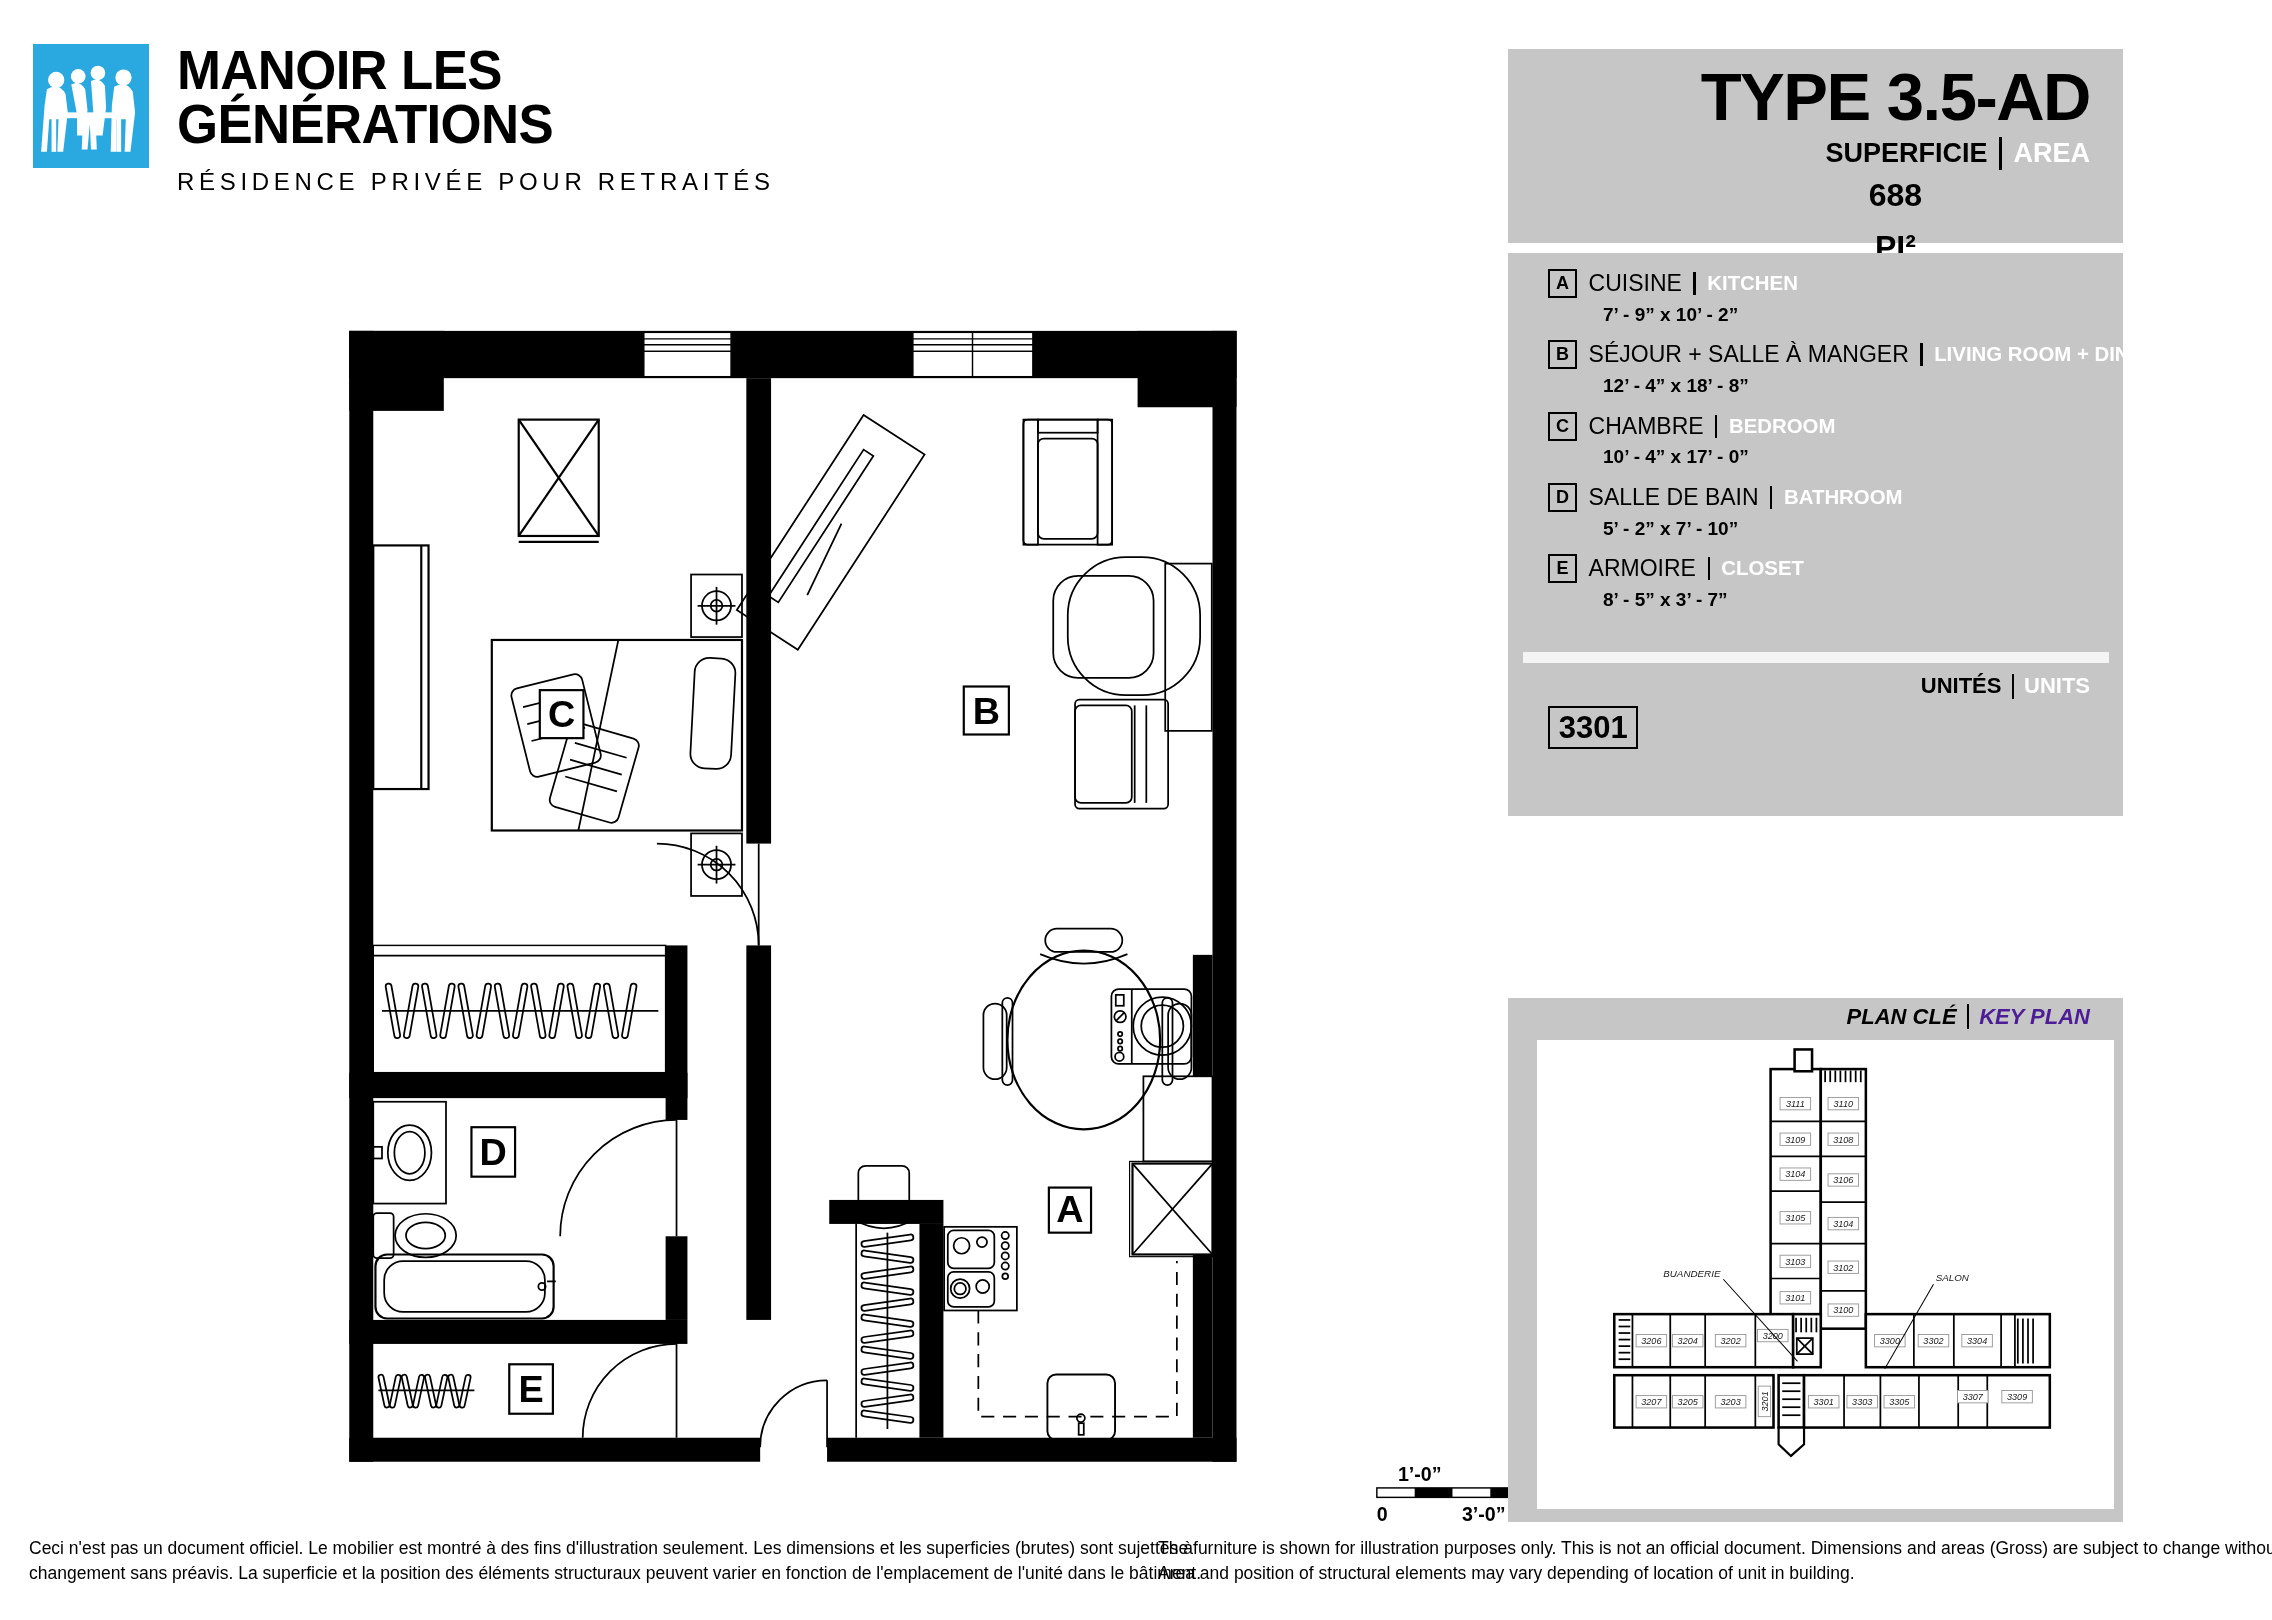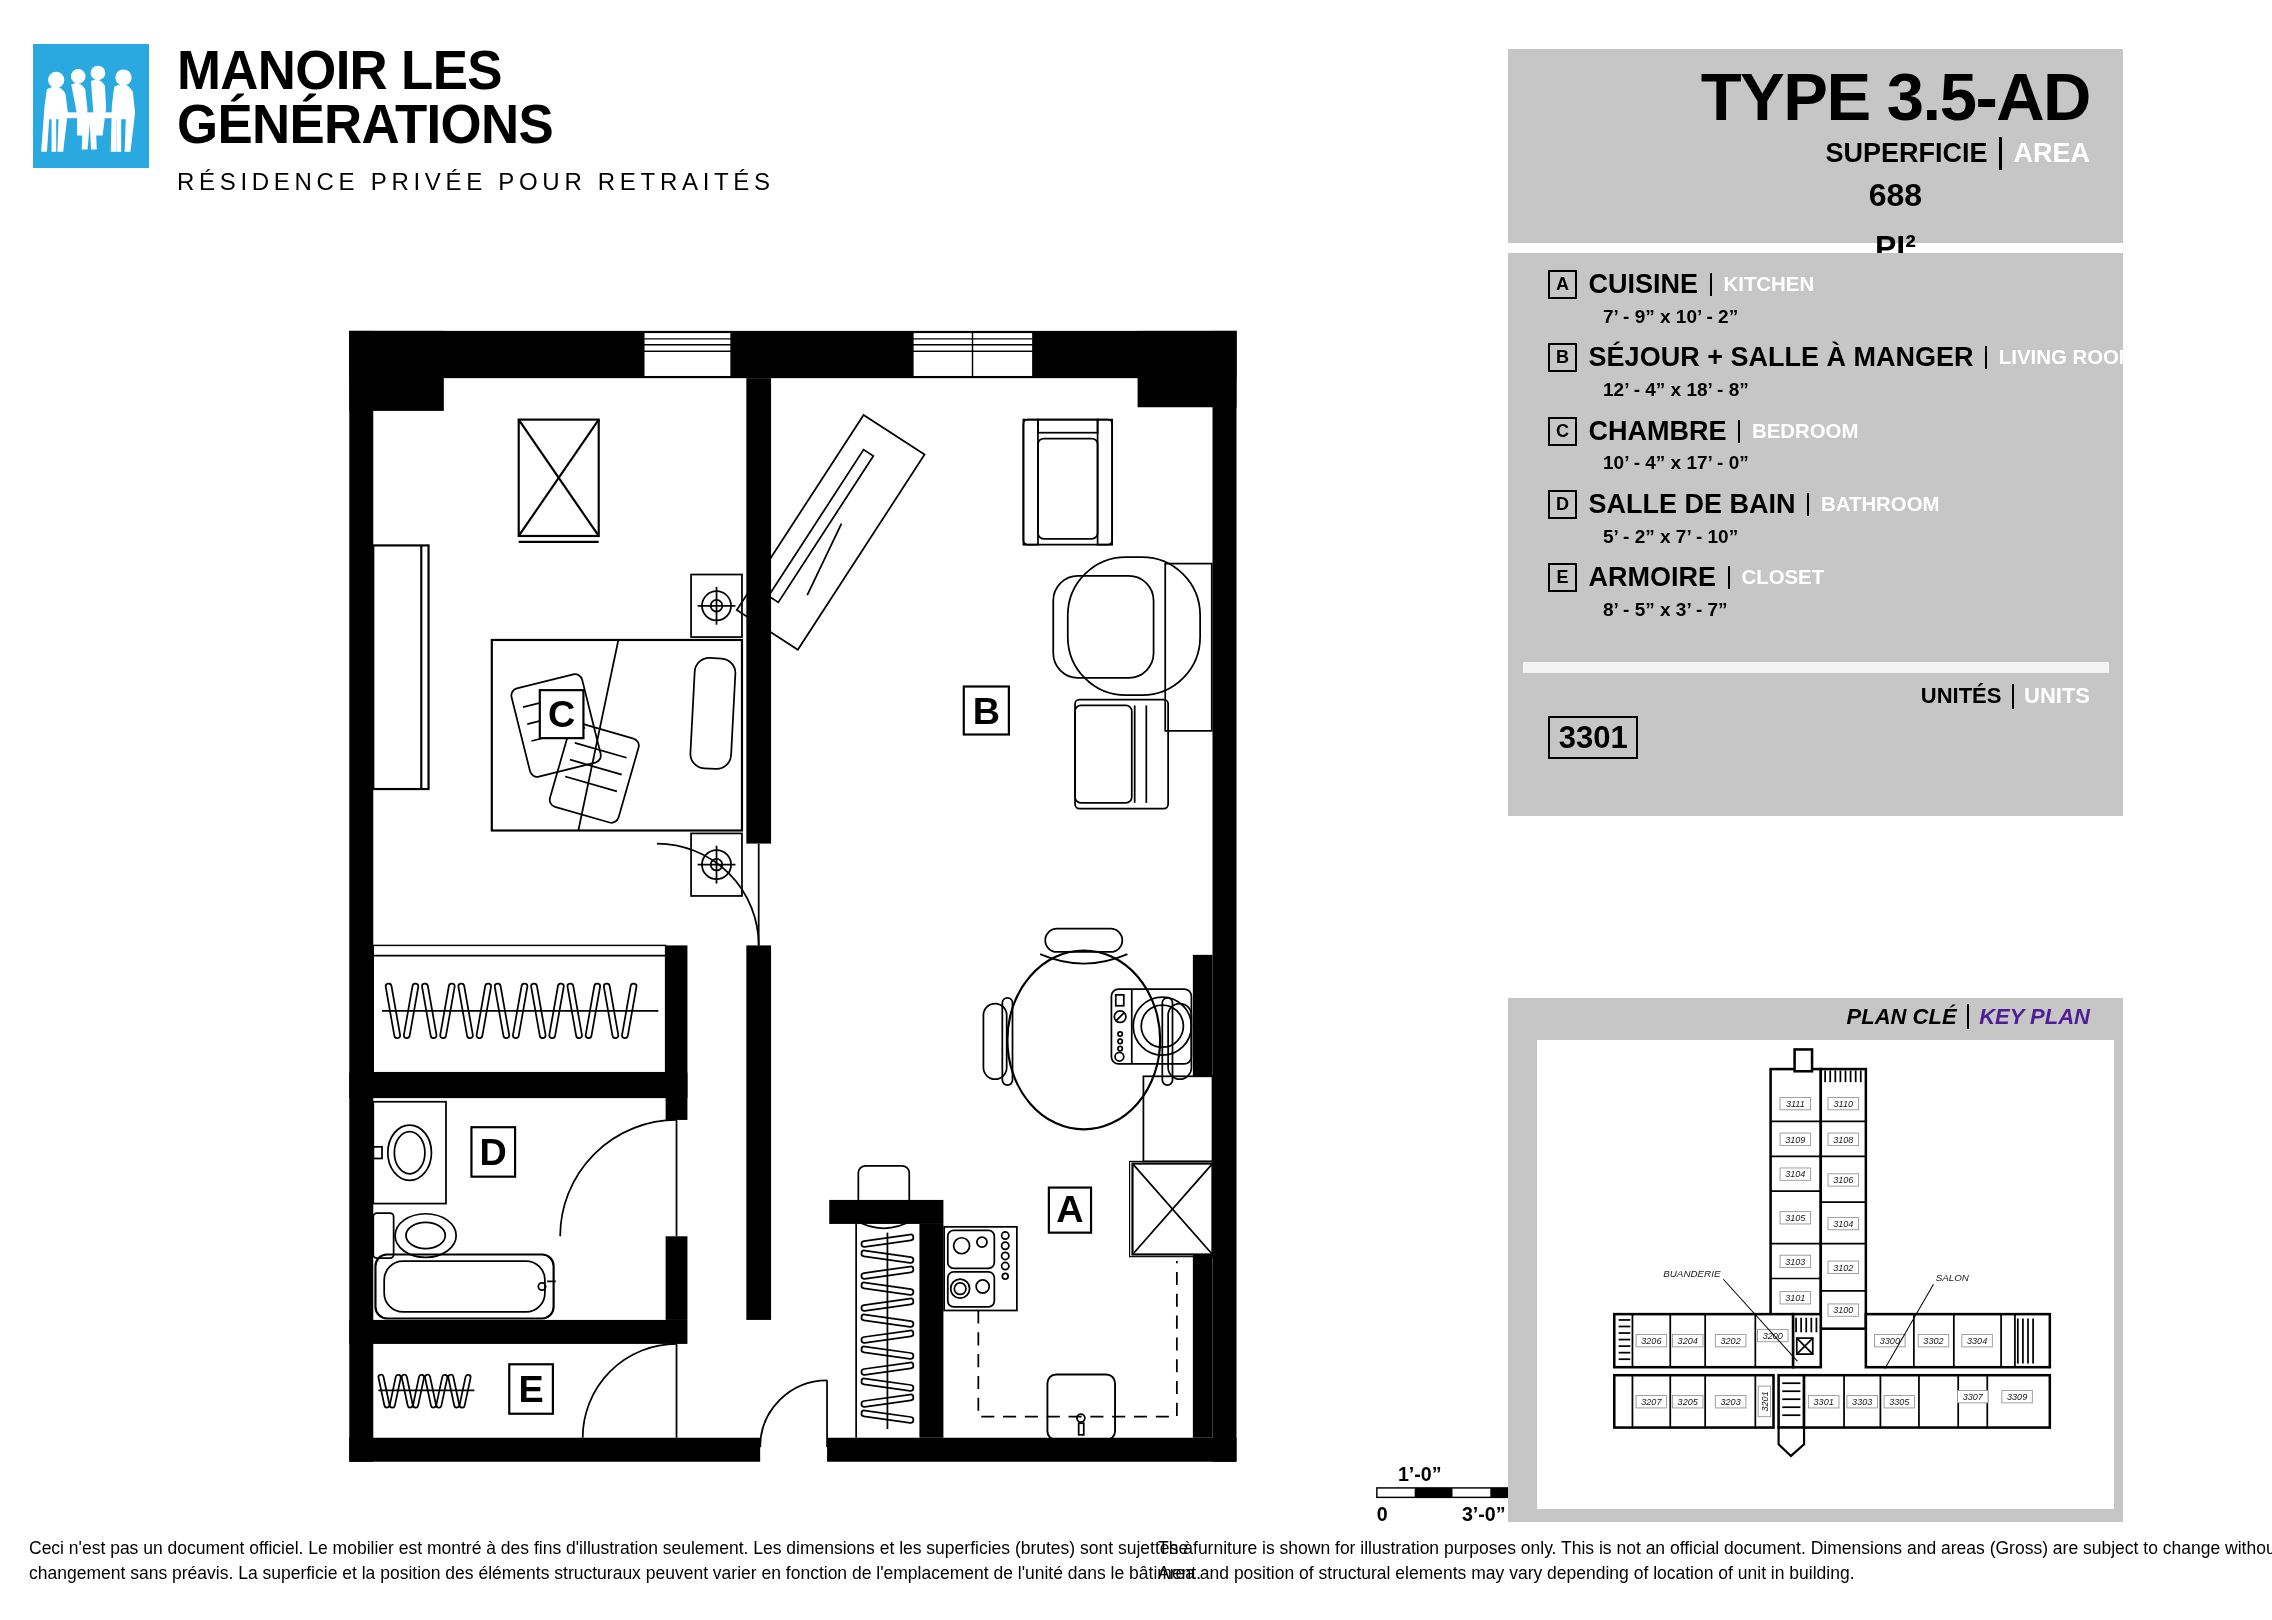--- a/index.html
+++ b/index.html
@@ -21,21 +21,21 @@
   .subrow .en{font-weight:700;font-size:27px;color:#fff;}
   .vbar{width:2.9px;height:33px;background:#000;}
   .arearow{display:flex;justify-content:flex-end;align-items:center;gap:14.5px;margin-top:7.3px;flex-direction:column;}
   .arearow .val{font-weight:700;font-size:32px;}
   .arearow .en{font-weight:700;font-size:20px;color:#701a75;}
   #panel-legend{top:253px;height:563px;}
   .legend{padding:16px 0 0 40px;}
   .li-row{display:flex;align-items:center;gap:11.6px;}
   .keybox{width:25px;height:25px;border:2.2px solid #000;background:#c6c6c6;display:flex;align-items:center;justify-content:center;
           font-weight:700;font-size:18px;flex:0 0 auto;}
-  .li-fr{font-weight:700;font-size:27px;white-space:nowrap;}
+  .li-fr{font-weight:400;font-size:23px;white-space:nowrap;}
   .li-bar{width:2.2px;height:23px;background:#000;flex:0 0 auto;}
   .li-en{font-weight:700;font-size:20.4px;color:#fff;white-space:nowrap;}
   .li-dims{font-weight:700;font-size:19px;margin:5.8px 0 14.5px 55px;}
   .whitebar{height:11px;background:#f4f4f4;margin:41px 14.5px 0 14.5px;}
   .unitsrow{display:flex;justify-content:flex-end;align-items:center;gap:10.2px;margin:10.2px 33px 0 0;padding-left:44px;}
   .unitsrow .fr{font-weight:700;font-size:22px;}
   .unitsrow .en{font-weight:700;font-size:22px;color:#fff;}
   .unitsrow .vbar{height:25px;width:2.2px;}
   .unitbox{display:inline-block;margin:7.3px 0 0 40px;border:2.9px solid #000;padding:1.5px 8.7px;
            font-weight:700;font-size:31px;background:#c6c6c6;}

